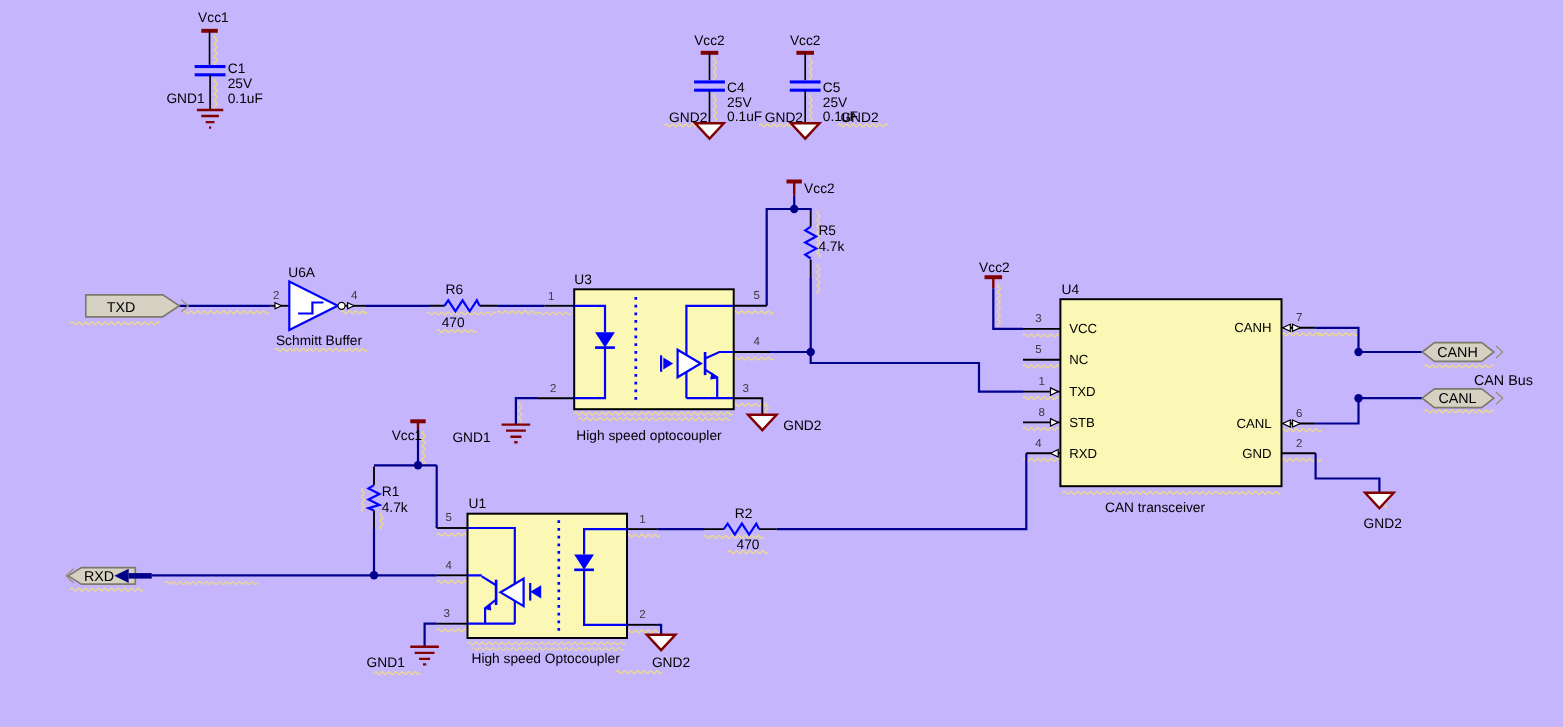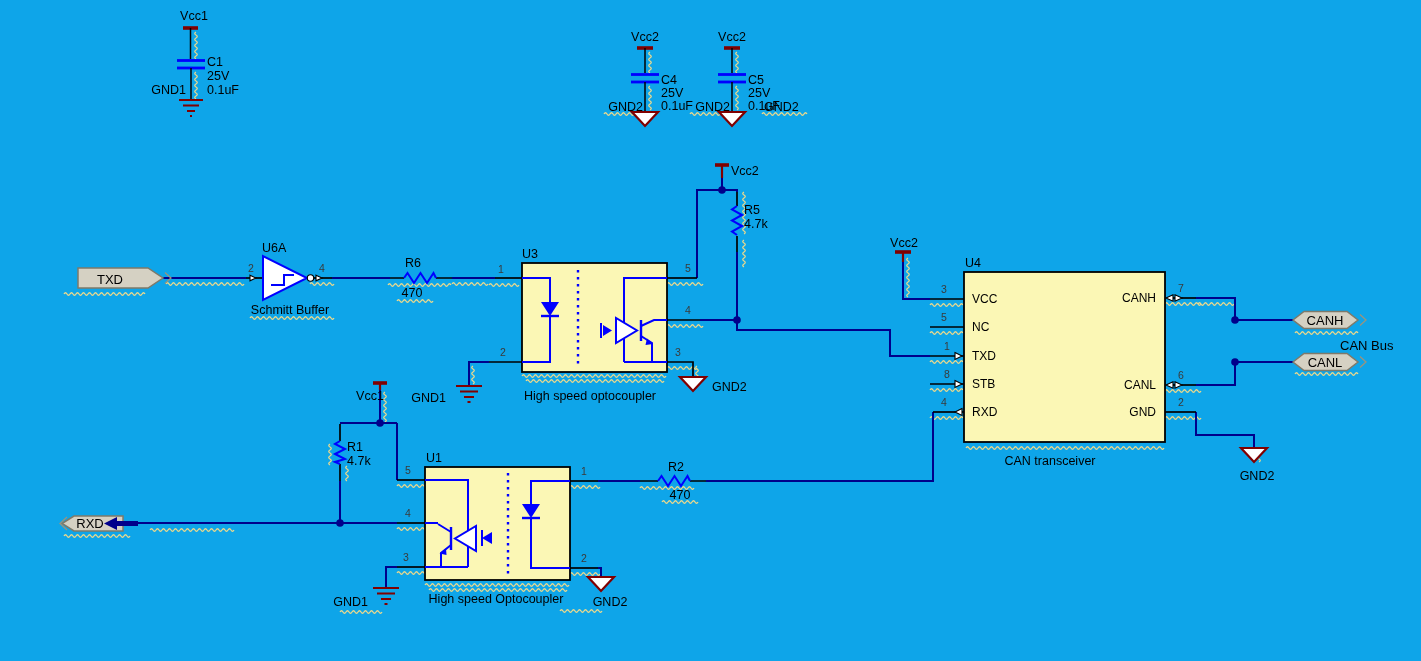--- a/index.html
+++ b/index.html
@@ -1,16 +1,16 @@
 <!DOCTYPE html>
 <html style="--wire: #00008B; --component: #0000FF; --body-fill: #FBF7B5; --power-ground: #800000; --port-fill: #D5D1C3;"><head>
 <meta charset="utf-8">
 <style>
   html,body{margin:0;padding:0;background:#ffffff;}
-  .canvas{position:relative;width:1421px;height:661px;background:#0ea5e9;overflow:hidden;}
+  .canvas{position:relative;width:1421px;height:661px;background:#c4b5fd;overflow:hidden;}
   svg{display:block;}
   svg text{font-family:"Liberation Sans",sans-serif;fill:#000;}
   .wire{stroke:var(--wire,#00008B);stroke-width:2;fill:none;}
   .pin{stroke:#000;stroke-width:1.7;fill:none;}
   .thin{stroke:#000;stroke-width:1.5;fill:none;}
   .comp{stroke:var(--component,#0000FF);stroke-width:2;fill:none;}
   .comp24{stroke:var(--component,#0000FF);stroke-width:2.4;fill:none;}
   .compf{fill:var(--component,#0000FF);stroke:none;}
   .compw{stroke:var(--component,#0000FF);stroke-width:2;fill:#fff;}
   .plate{stroke:var(--component,#0000FF);stroke-width:2.8;fill:none;}

